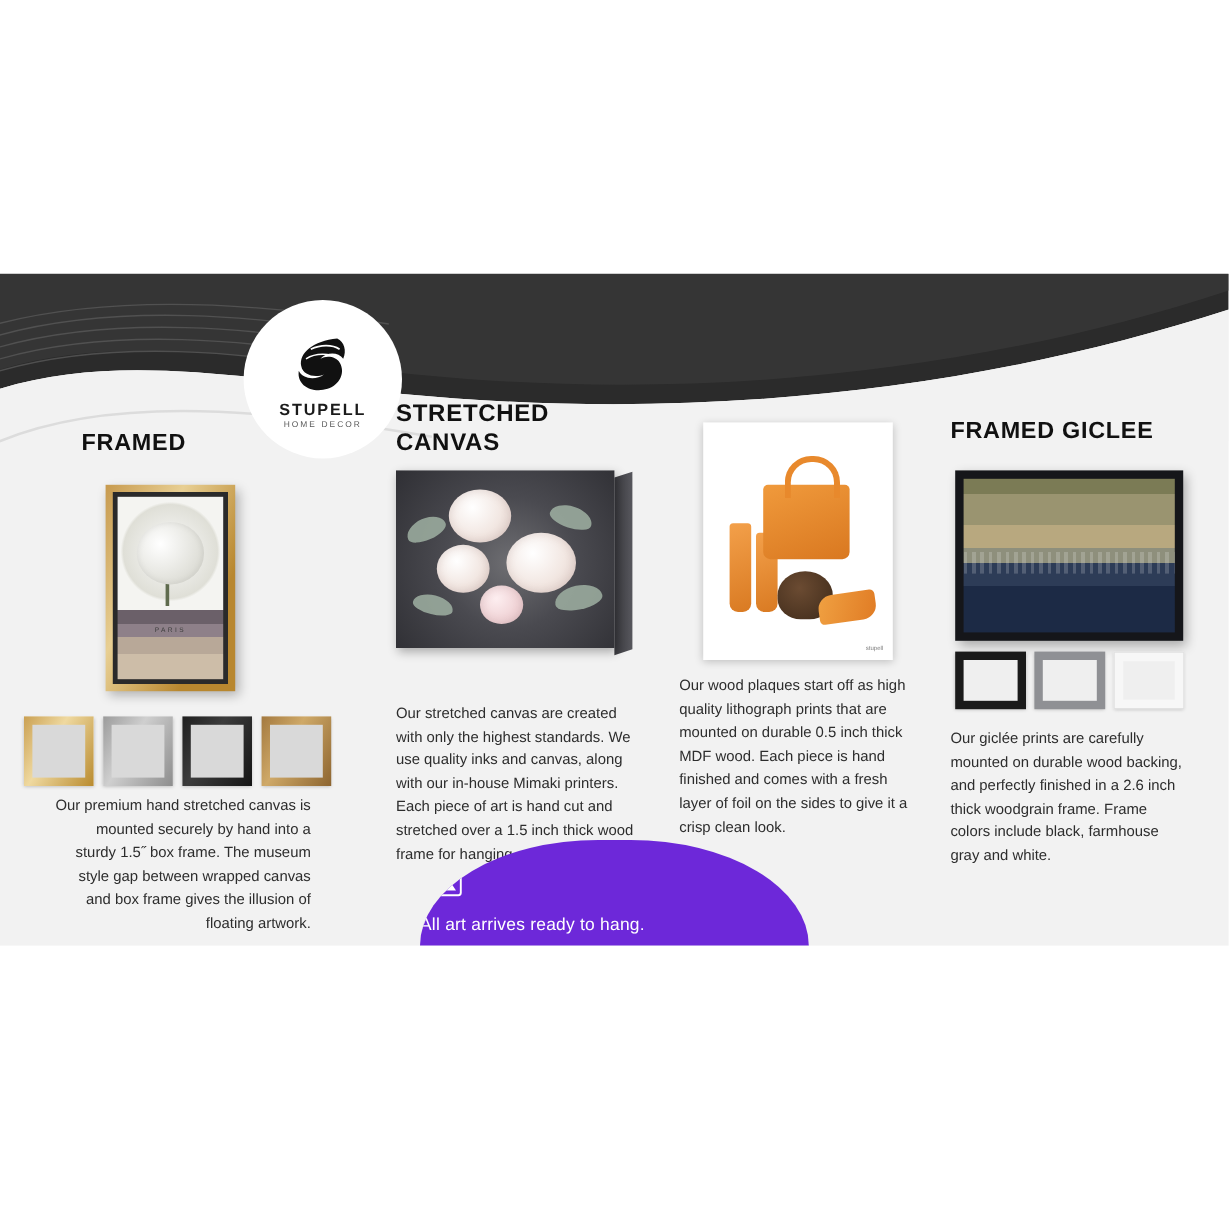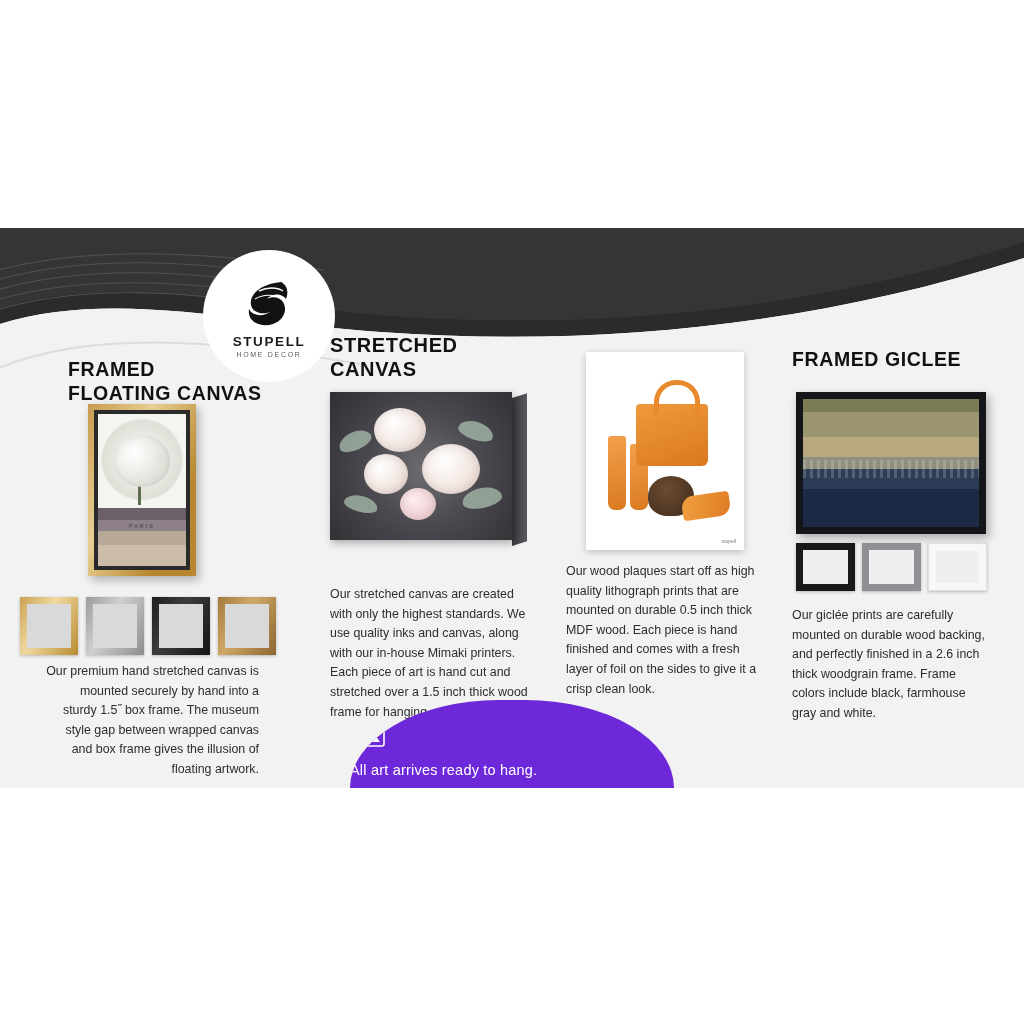--- a/index.html
+++ b/index.html
@@ -337,21 +337,20 @@
       <path d="M20 13 C28 9 38 9 44 13" stroke="#ffffff" stroke-width="1.4" fill="none"></path>
       <path d="M16 21 C24 16 36 16 43 21" stroke="#ffffff" stroke-width="1.2" fill="none"></path>
     </svg>
     <div class="logo-name">STUPELL</div>
     <div class="logo-sub">HOME DECOR</div>
   </div>
 
   <div class="col" id="col1">
     <div class="col-title">
       <span>FRAMED</span><br>
-      <span>FLOATING CANVAS</span>
     </div>
   </div>
 
   <div class="ff-frame">
     <div class="ff-inner">
       <div class="ff-art">
         <div class="stems"></div>
         <div class="paris">PARIS</div>
       </div>
     </div>

